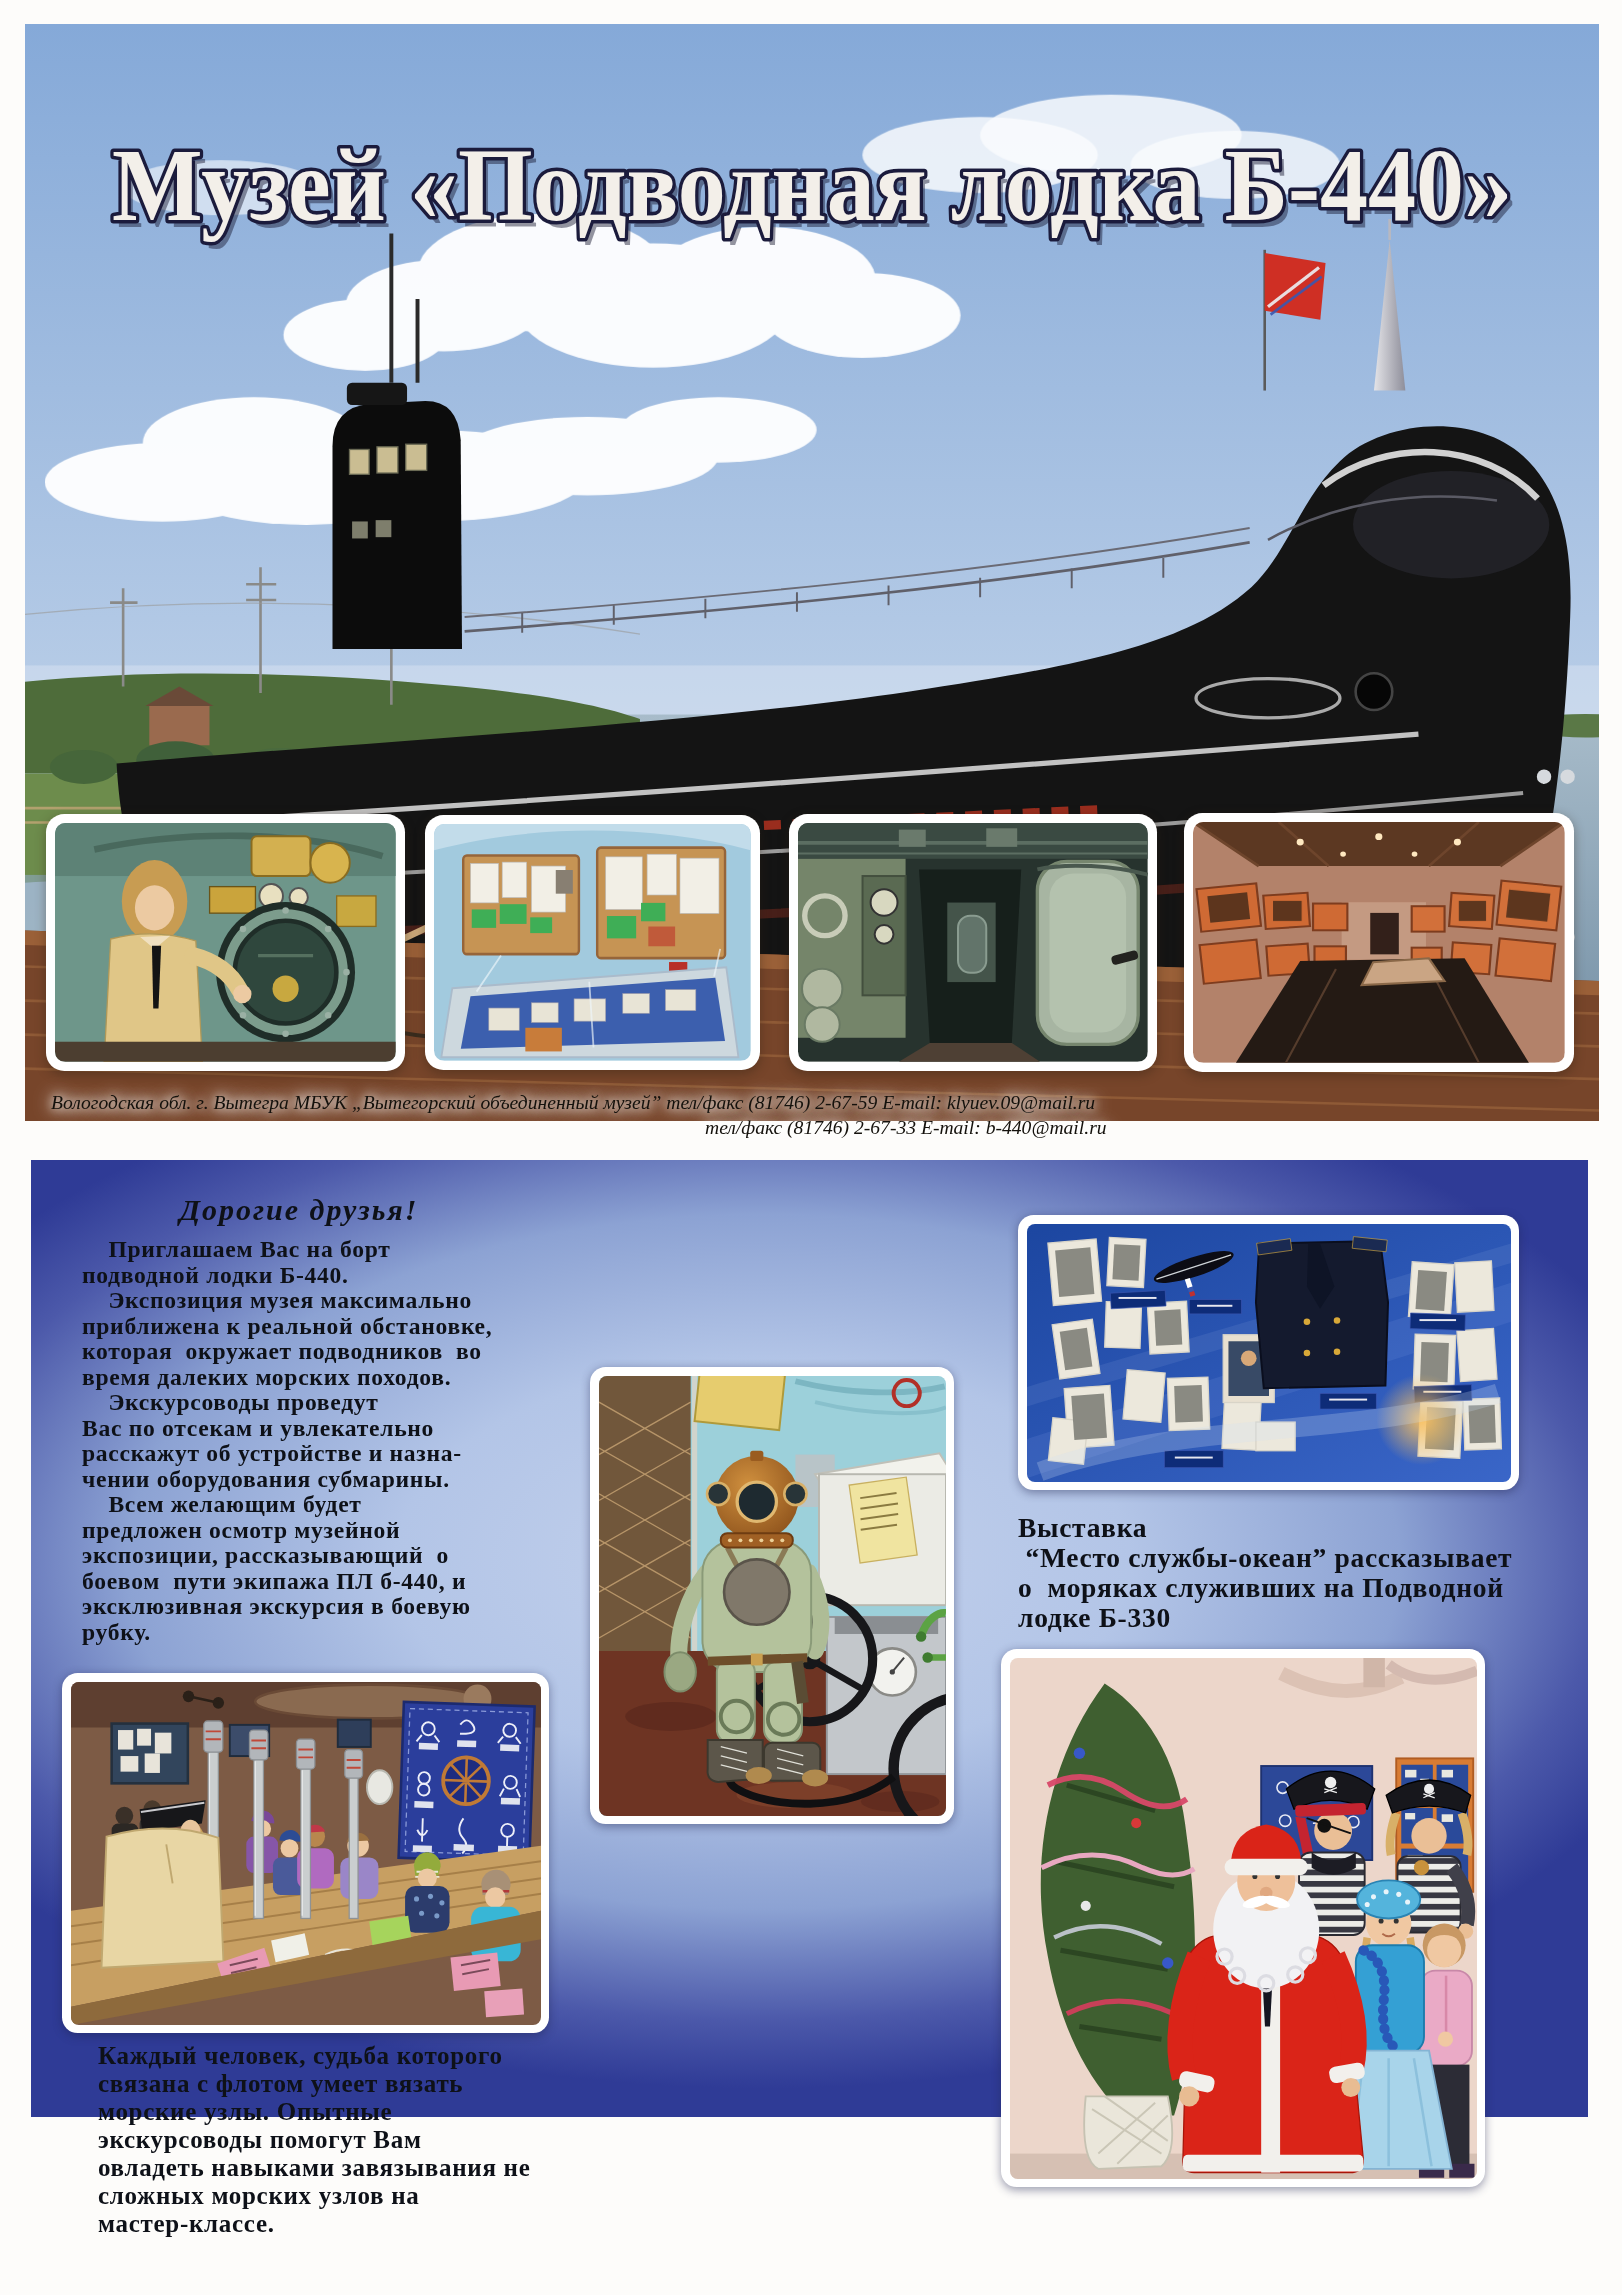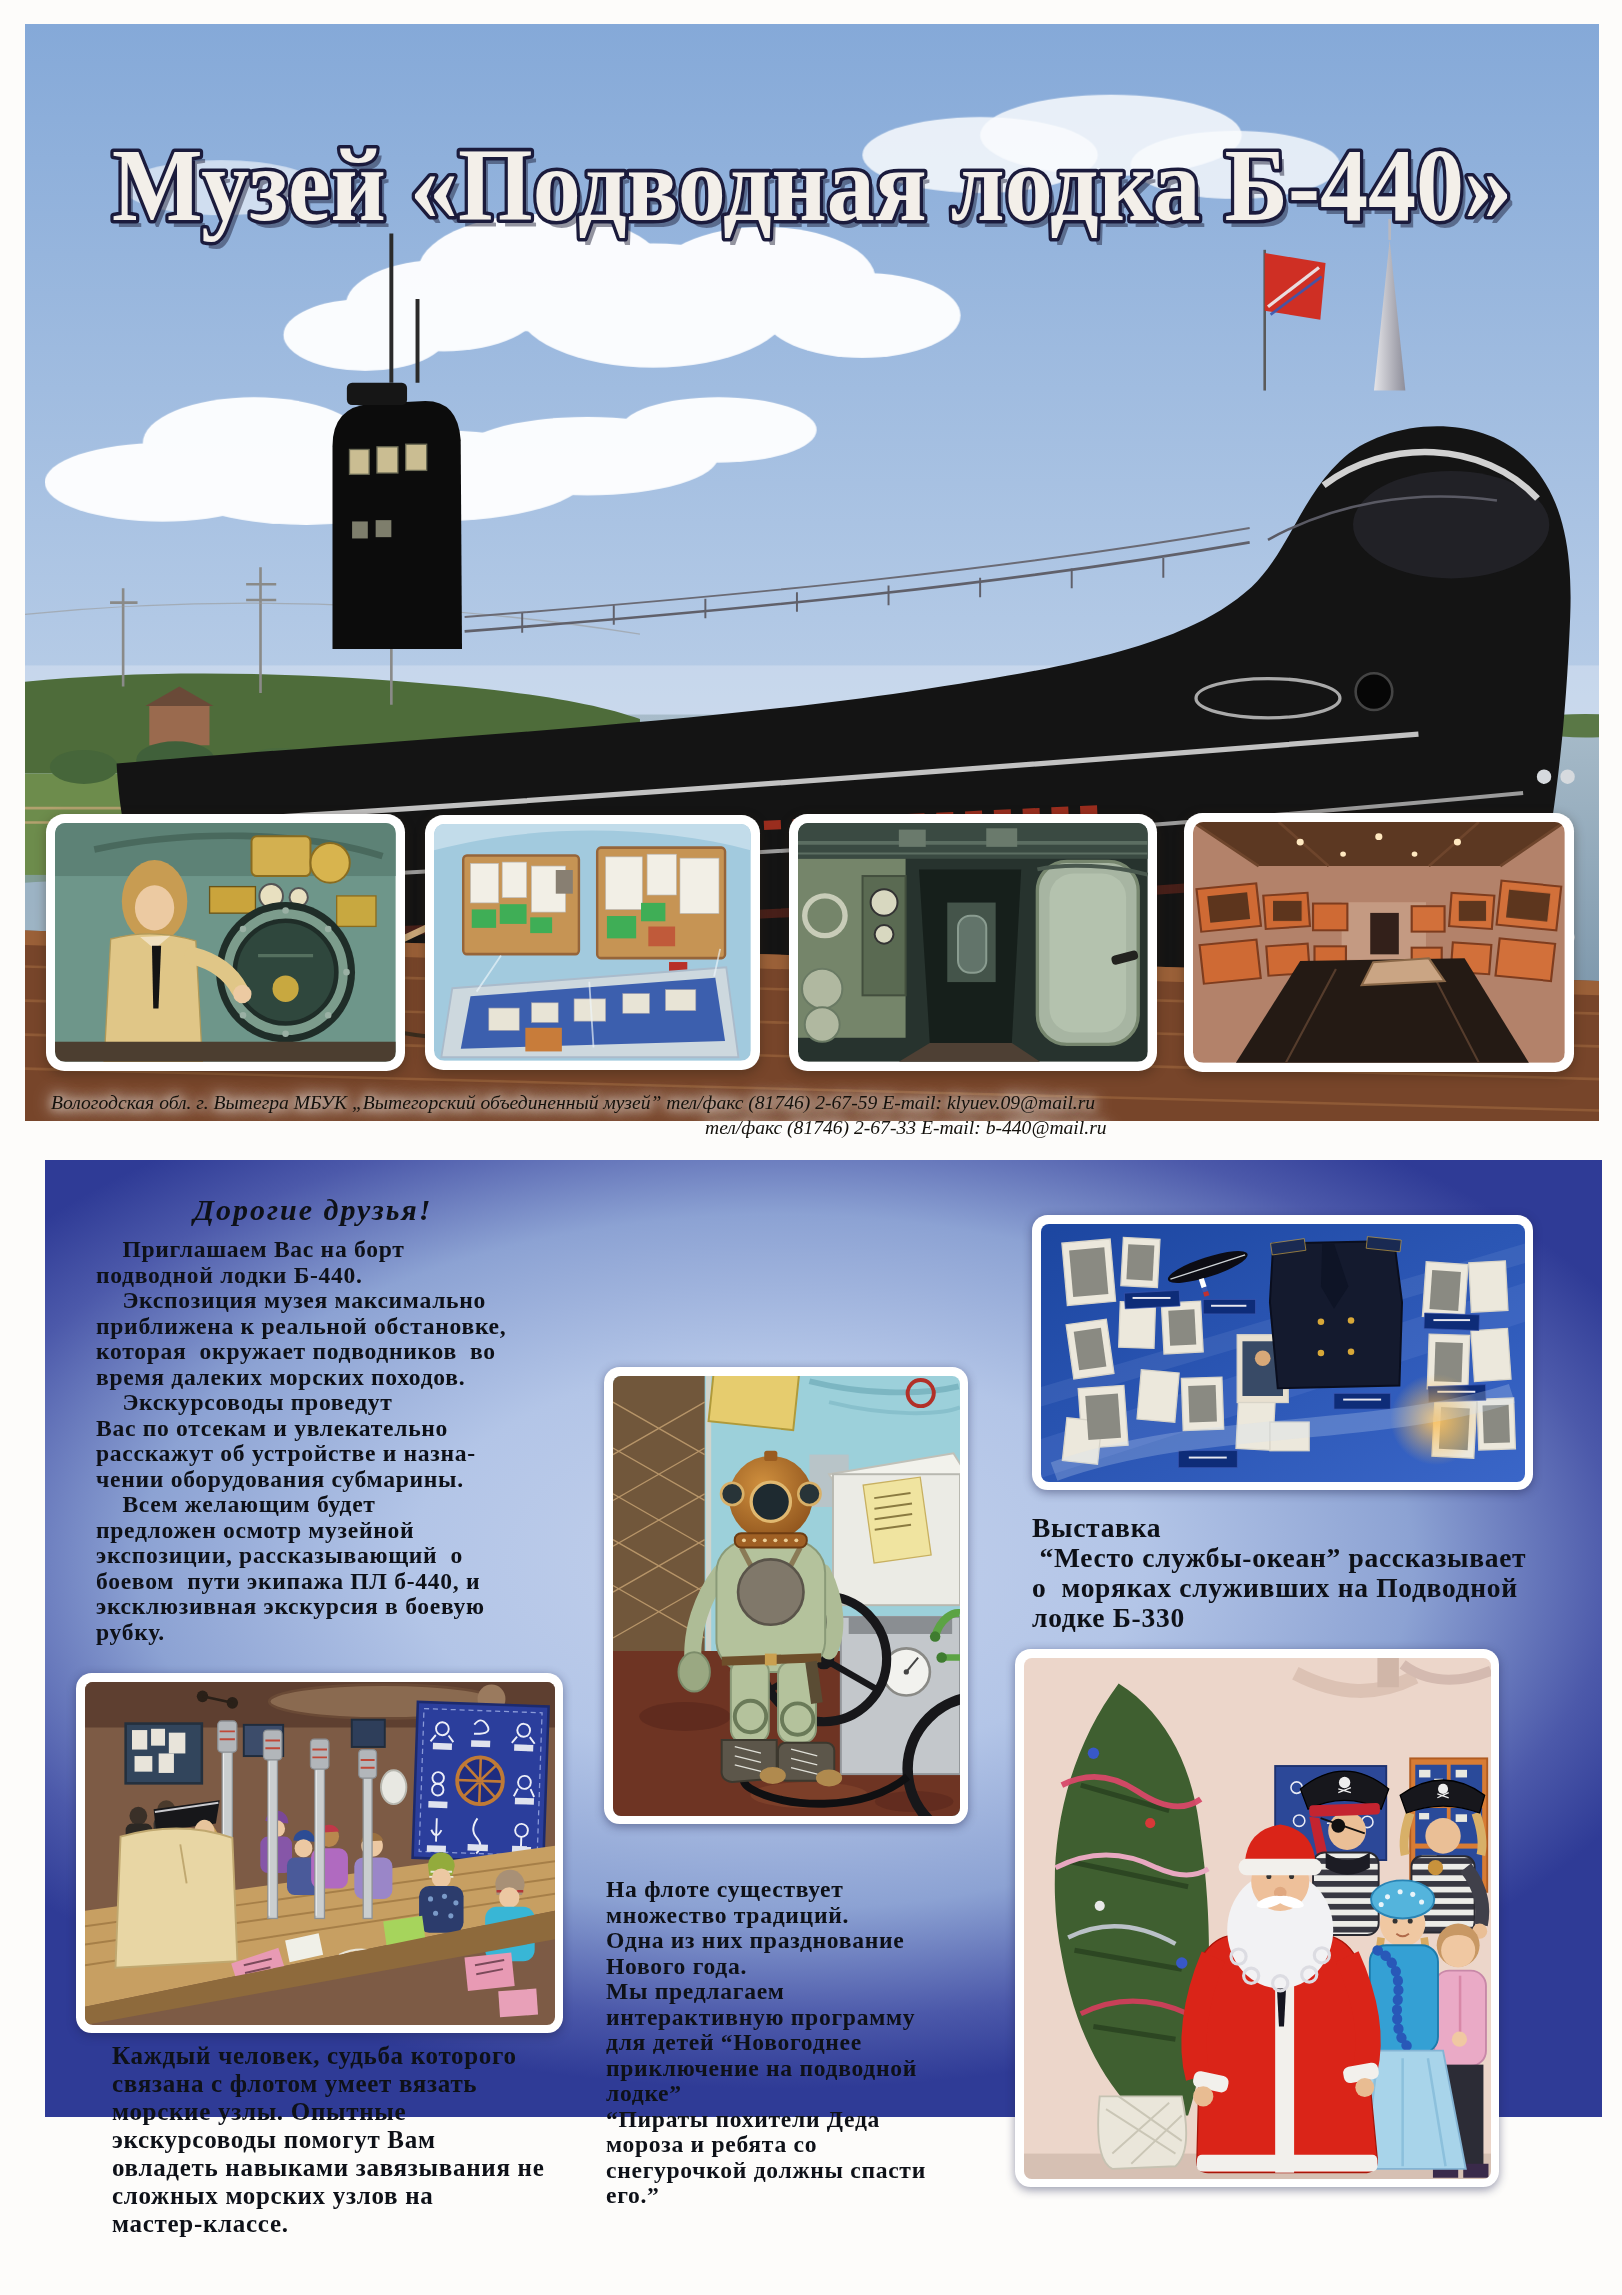--- a/index.html
+++ b/index.html
@@ -9,21 +9,21 @@
   .main-photo{position:absolute;left:25px;top:23.6px;width:1574px;height:1097px;}
   .main-photo svg{display:block;width:100%;height:100%;}
   .thumb{position:absolute;background:#fff;border-radius:18.3px;padding:9.2px;
          box-sizing:border-box;box-shadow:0 3.9px 10.5px rgba(50,35,20,.4);}
   .thumb svg{display:block;width:100%;height:100%;border-radius:10.5px;}
   .contact-band{position:absolute;left:51px;top:1074px;width:1152px;
          color:#14110c;font-style:italic;font-size:19.6px;line-height:25px;
          text-shadow:0 0 9.2px #fff,0 0 15.7px #fff,0 0 22px rgba(255,255,255,.9);margin-top:16px;}
   .contact-band .l2{margin-left:654px;}
   
-  .p2-panel{position:absolute;left:45px;top:1160px;width:1557px;height:957px;
+  .p2-panel{position:absolute;left:31px;top:1160px;width:1557px;height:957px;
      background:radial-gradient(ellipse 62% 55% at 47% 42%,
         #c3d1ec 0%, #b3c5e7 38%, #8ca2d3 66%, #4c59aa 87%, #2f3b96 100%);}
   .p2-text{position:absolute;color:#0e1118;font-weight:bold;white-space:pre-wrap;
            letter-spacing:0.7px;}
   .greeting{left:39px;top:33px;width:458px;text-align:center;font-style:italic;
             font-size:30px;letter-spacing:2px;}
   .intro{left:31px;top:77px;width:537px;font-size:23.6px;line-height:25.5px;margin-left:20px;}
   .diving{left:561px;top:46px;width:419px;font-size:25px;line-height:28px;}
   .ocean-caption{left:987px;top:353px;width:576px;font-size:27.5px;line-height:30px;}
   .newyear{left:561px;top:717px;width:425px;font-size:23.6px;line-height:25.5px;}
@@ -328,33 +328,20 @@
     Всем желающим будет
 предложен осмотр музейной
 экспозиции, рассказывающий  о
 боевом  пути экипажа ПЛ б-440, и
 эксклюзивная экскурсия в боевую
 рубку.</div>
     <div class="p2-text ocean-caption">Выставка
  “Место службы-океан” рассказывает
 о  моряках служивших на Подводной
 лодке Б-330</div>
-    <div class="p2-text newyear">На флоте существует
-множество традиций.
-Одна из них празднование
-Нового года.
-Мы предлагаем
-интерактивную программу
-для детей “Новогоднее
-приключение на подводной
-лодке”
-“Пираты похители Деда
-мороза и ребята со
-снегурочкой должны спасти
-его.”</div>
     <div class="p2-text knots-caption">Каждый человек, судьба которого
 связана с флотом умеет вязать
 морские узлы. Опытные
 экскурсоводы помогут Вам
 овладеть навыками завязывания не
 сложных морских узлов на
 мастер-классе.</div>
 
     <div class="p2-photo ph-ocean">
       <svg viewBox="0 0 740 396" preserveAspectRatio="none">

